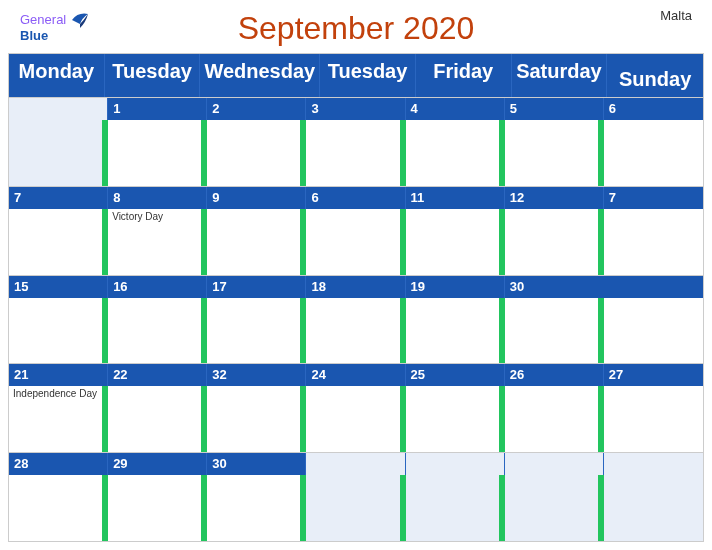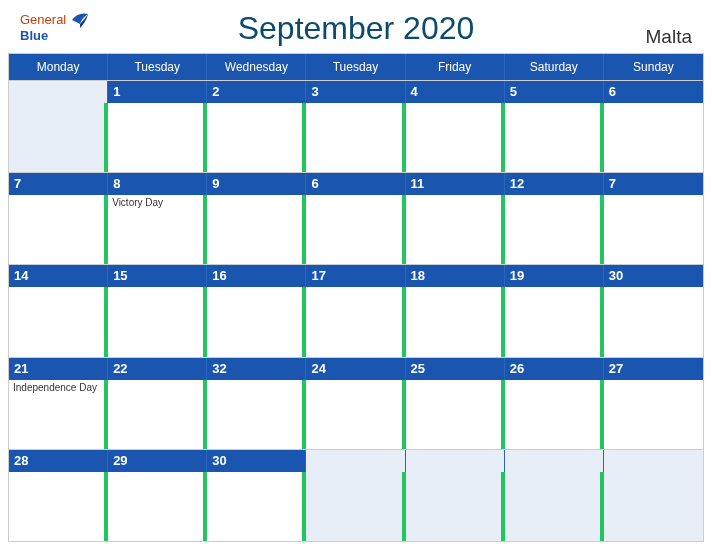--- a/index.html
+++ b/index.html
@@ -32,68 +32,69 @@
       flex-direction: column;
       align-items: flex-start;
     }
     .logo-text {
       display: flex;
       align-items: center;
       gap: 2px;
     }
     .logo-general {
       font-size: 13px;
-      color: #c2410c;
+      color: #8b5cf6;
       font-weight: normal;
     }
     .logo-blue {
       font-size: 13px;
       color: #1a56b0;
       font-weight: bold;
     }
     .logo-bird {
       width: 20px;
       height: 18px;
       margin-left: 2px;
     }
     .country-label {
       position: absolute;
       right: 20px;
-      top: 26px;
-      font-size: 19px;
+      top: 8px;
+      font-size: 13px;
       color: #333;
     }
     .title {
       font-size: 32px;
-      color: #0c4a6e;
+      color: #c2410c;
       font-weight: normal;
       text-align: center;
     }
     .calendar-grid {
       flex: 1;
       display: flex;
       flex-direction: column;
       border: 1px solid #ccc;
       margin: 0 8px 8px 8px;
     }
     .day-headers {
       display: grid;
       grid-template-columns: repeat(7, 1fr);
       background: #1a56b0;
     }
     .day-header {
       color: #fff;
       text-align: center;
       padding: 6px 4px;
-      font-size: 12px;
-      font-weight: normal;
+      font-size: 20px;
+      font-weight: bold;
       border-right: 1px solid #2a66c0;
     }
     .day-header:last-child {
       border-right: none;
+      margin-top: 8px;
     }
     .weeks {
       flex: 1;
       display: flex;
       flex-direction: column;
     }
 
     
     .week-row-wrapper {
       display: flex;
@@ -116,21 +117,21 @@
     }
     .week-num:last-child {
       border-right: none;
     }
     .week-content-bar {
       display: grid;
       grid-template-columns: repeat(7, 1fr);
       flex: 1;
     }
     .week-content-cell {
-      border-right: 4px solid #22c55e;
+      border-right: 6px solid #22c55e;
       padding: 2px 4px;
       font-size: 10px;
       color: #333;
       min-height: 60px;
     }
     .week-content-cell:last-child {
       border-right: none;
     }
     .empty-cell {
       background: #e8eef8;
@@ -207,21 +208,20 @@
           <div class="week-content-cell"></div>
           <div class="week-content-cell"></div>
           <div class="week-content-cell"></div>
           <div class="week-content-cell"></div>
           <div class="week-content-cell"></div>
         </div>
       </div>
 
       <div class="week-row-wrapper">
         <div class="week-numbers-bar">
-          <div class="week-num">14</div>
           <div class="week-num">15</div>
           <div class="week-num">16</div>
           <div class="week-num">17</div>
           <div class="week-num">18</div>
           <div class="week-num">19</div>
           <div class="week-num">30</div>
         </div>
         <div class="week-content-bar">
           <div class="week-content-cell"></div>
           <div class="week-content-cell"></div>

